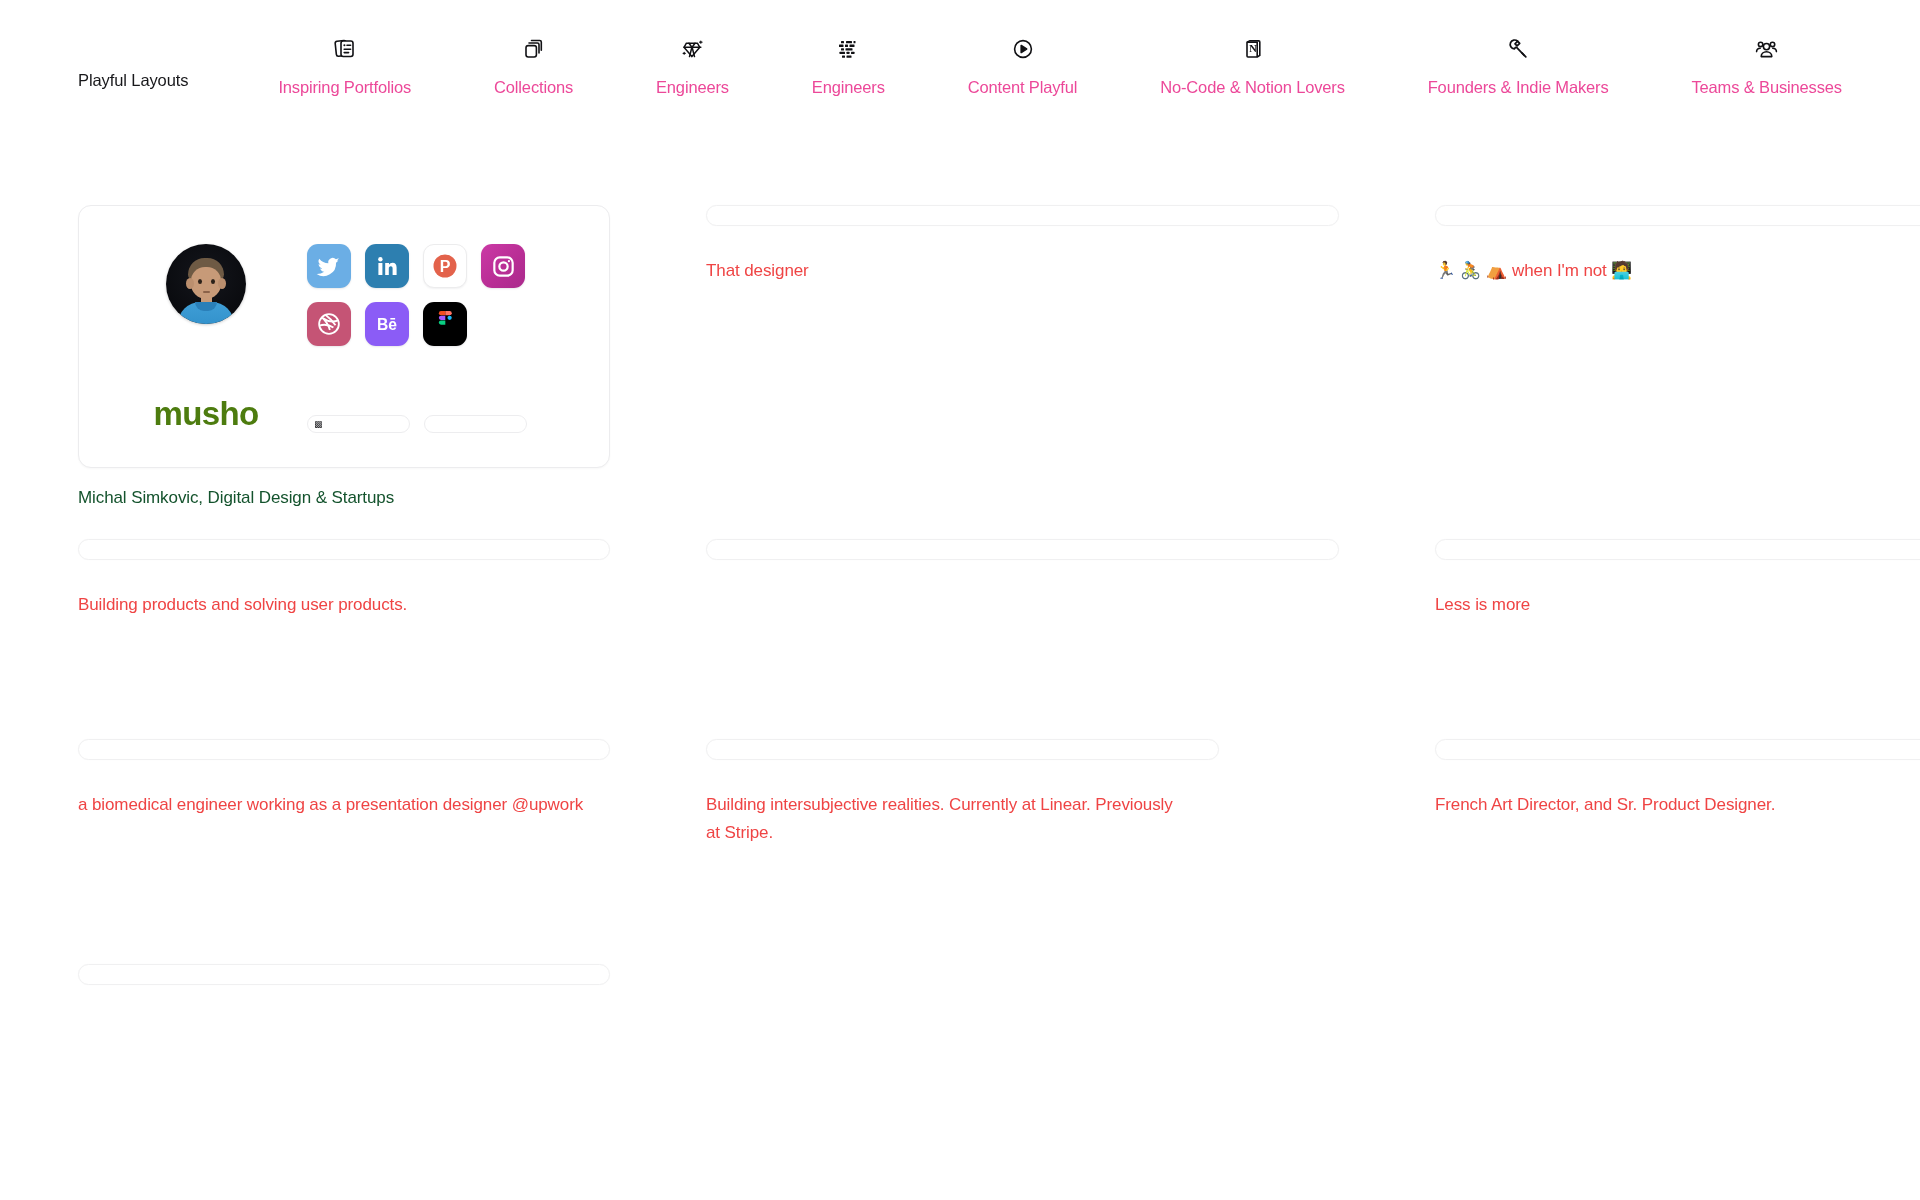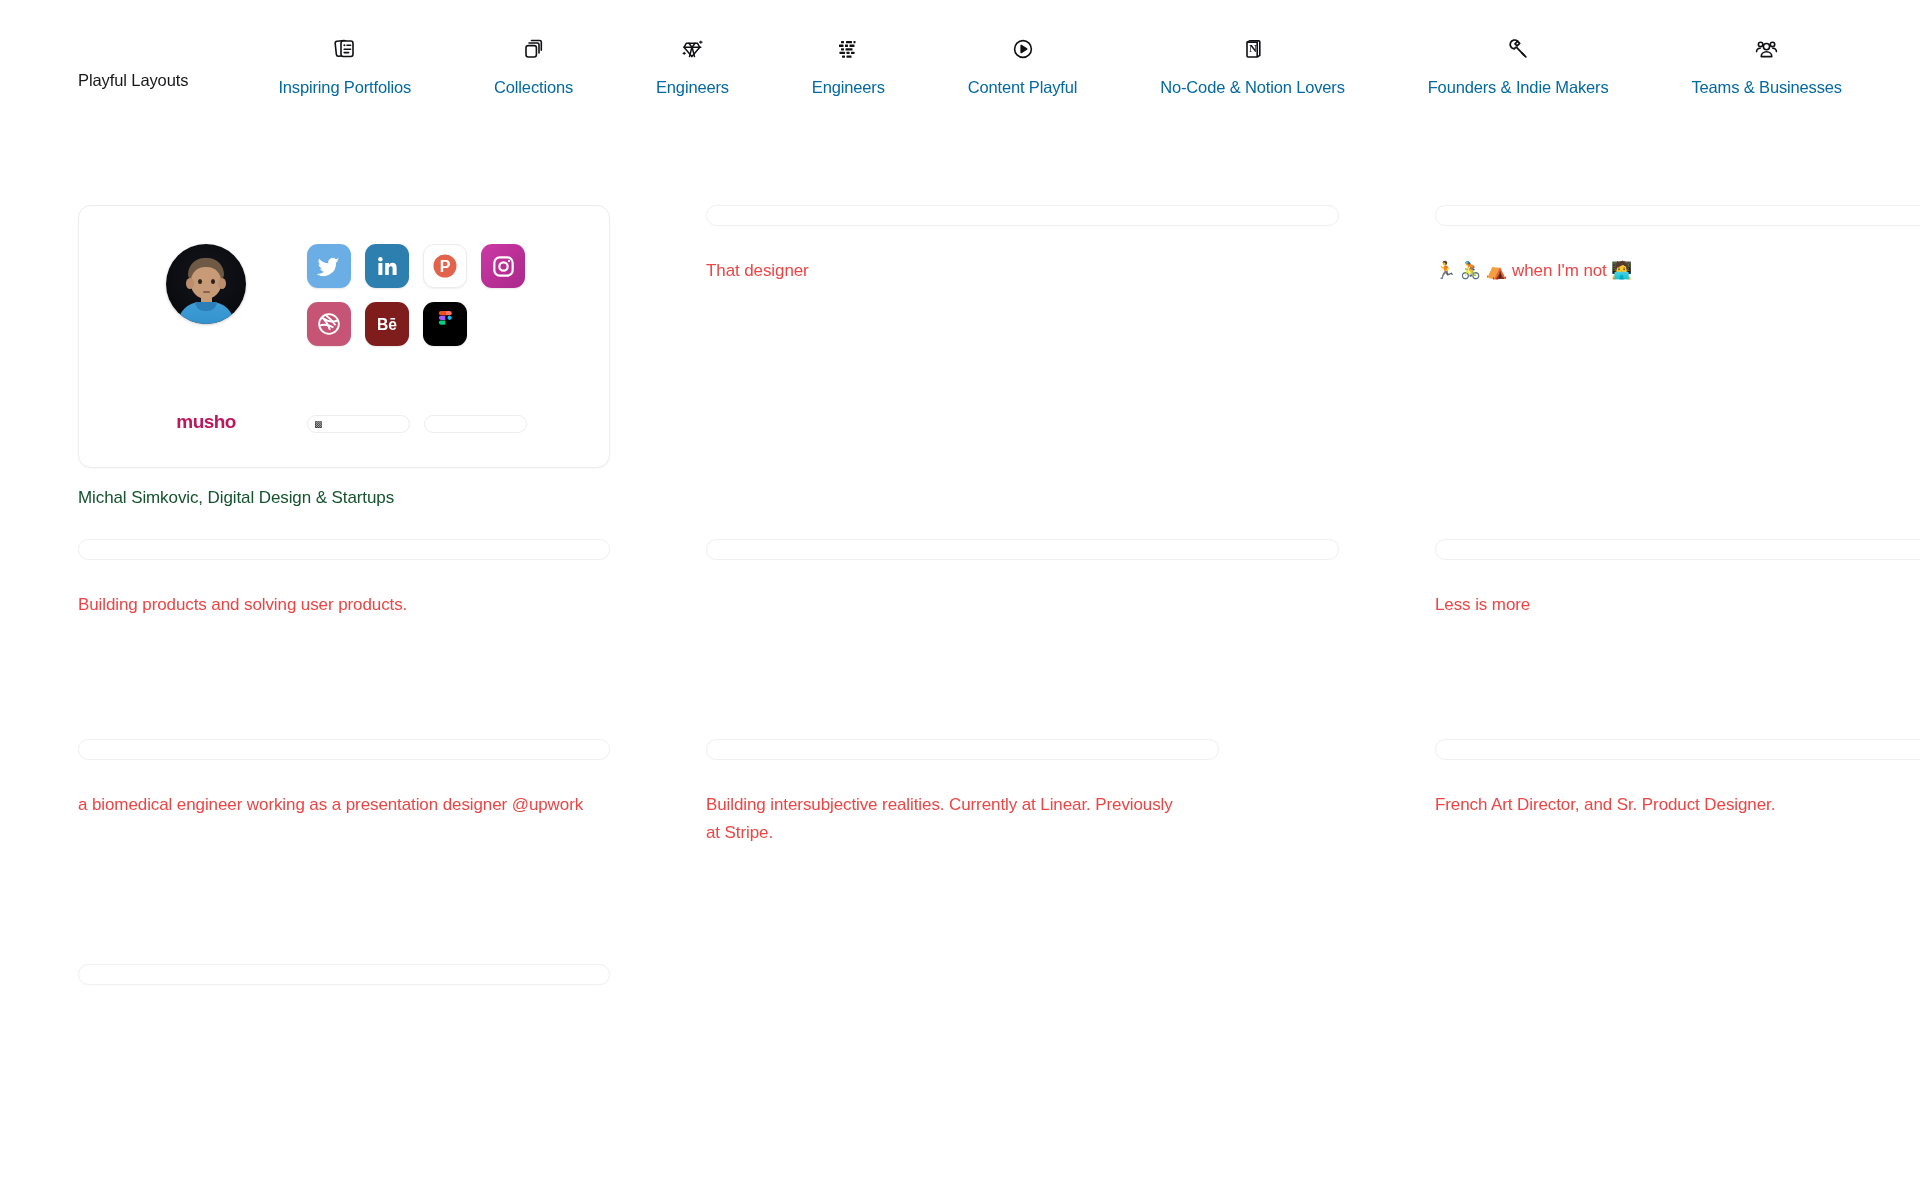--- a/index.html
+++ b/index.html
@@ -44,21 +44,21 @@
     gap: 14px;
     cursor: pointer;
   }
   .nav-item .ico {
     height: 30px;
     display: flex; align-items: center; justify-content: center;
     color: #111114;
   }
   .nav-item .lbl {
     font-size: 16.5px;
-    color: #0369a1;
+    color: #ec4899;
     letter-spacing: -0.15px;
     white-space: nowrap;
     font-weight: 500;
   }
 
   
   .grid {
     position: absolute;
     left: 78px; top: 205px;
     width: 1786px;
@@ -163,23 +163,23 @@
     background: linear-gradient(180deg,#3f9ed6 0%, #2f8ec9 100%);
     border-radius: 28px 28px 10px 10px;
   }
   .av-collar {
     position: absolute; left: 29px; top: 58px;
     width: 22px; height: 9px;
     background: #2a7fb8; border-radius: 0 0 11px 11px;
   }
 
   .name {
-    font-size: 19px;
+    font-size: 33px;
     font-weight: 700;
-    color: #be185d;
+    color: #4d7c0f;
     letter-spacing: -0.6px;
     text-align: center;
   }
 
   .card-right {
     flex: 1;
     display: flex;
     flex-direction: column;
     align-items: flex-start;
     justify-content: space-between;
@@ -401,21 +401,21 @@
             <div class="social-row">
               <div class="sq" style="background:#C55475">
                 <svg width="26" height="26" viewBox="0 0 24 24" fill="none" stroke="#ffffff" stroke-width="1.7">
                     <circle cx="12" cy="12" r="9.1"></circle>
                     <path d="M5.2 5.6c3.6 3.1 6.2 7.1 7.6 11.9"></path>
                     <path d="M3.1 13.4c4.3-1.2 9.2-.6 13 1.9"></path>
                     <path d="M8.6 3.4c3.6 2.6 6.8 5.9 9.4 9.7"></path>
                     <path d="M20.5 8.6c-4.7 1.8-9.9 1.1-13.9-1.9"></path>
                   </svg>
               </div>
-              <div class="sq" style="background:#7f1d1d">
+              <div class="sq" style="background:#8b5cf6">
                 <svg width="36" height="24" viewBox="0 0 38 24">
                     <text x="19" y="18" text-anchor="middle" font-family="'Liberation Sans', sans-serif" font-size="16.5" font-weight="700" fill="#ffffff">Bē</text>
                   </svg>
               </div>
               <div class="sq" style="background:#000000">
                 <svg width="21" height="26" viewBox="0 0 18 26">
                   <path d="M4.5 0h4.3v4.3H4.5a2.15 2.15 0 1 1 0-4.3z" fill="#F24E1E"></path>
                   <path d="M8.8 0h4.3a2.15 2.15 0 1 1 0 4.3H8.8z" fill="#FF7262"></path>
                   <path d="M4.5 4.7h4.3V9H4.5a2.15 2.15 0 1 1 0-4.3z" fill="#A259FF"></path>
                   <circle cx="13.1" cy="6.85" r="2.15" fill="#1ABCFE"></circle>

